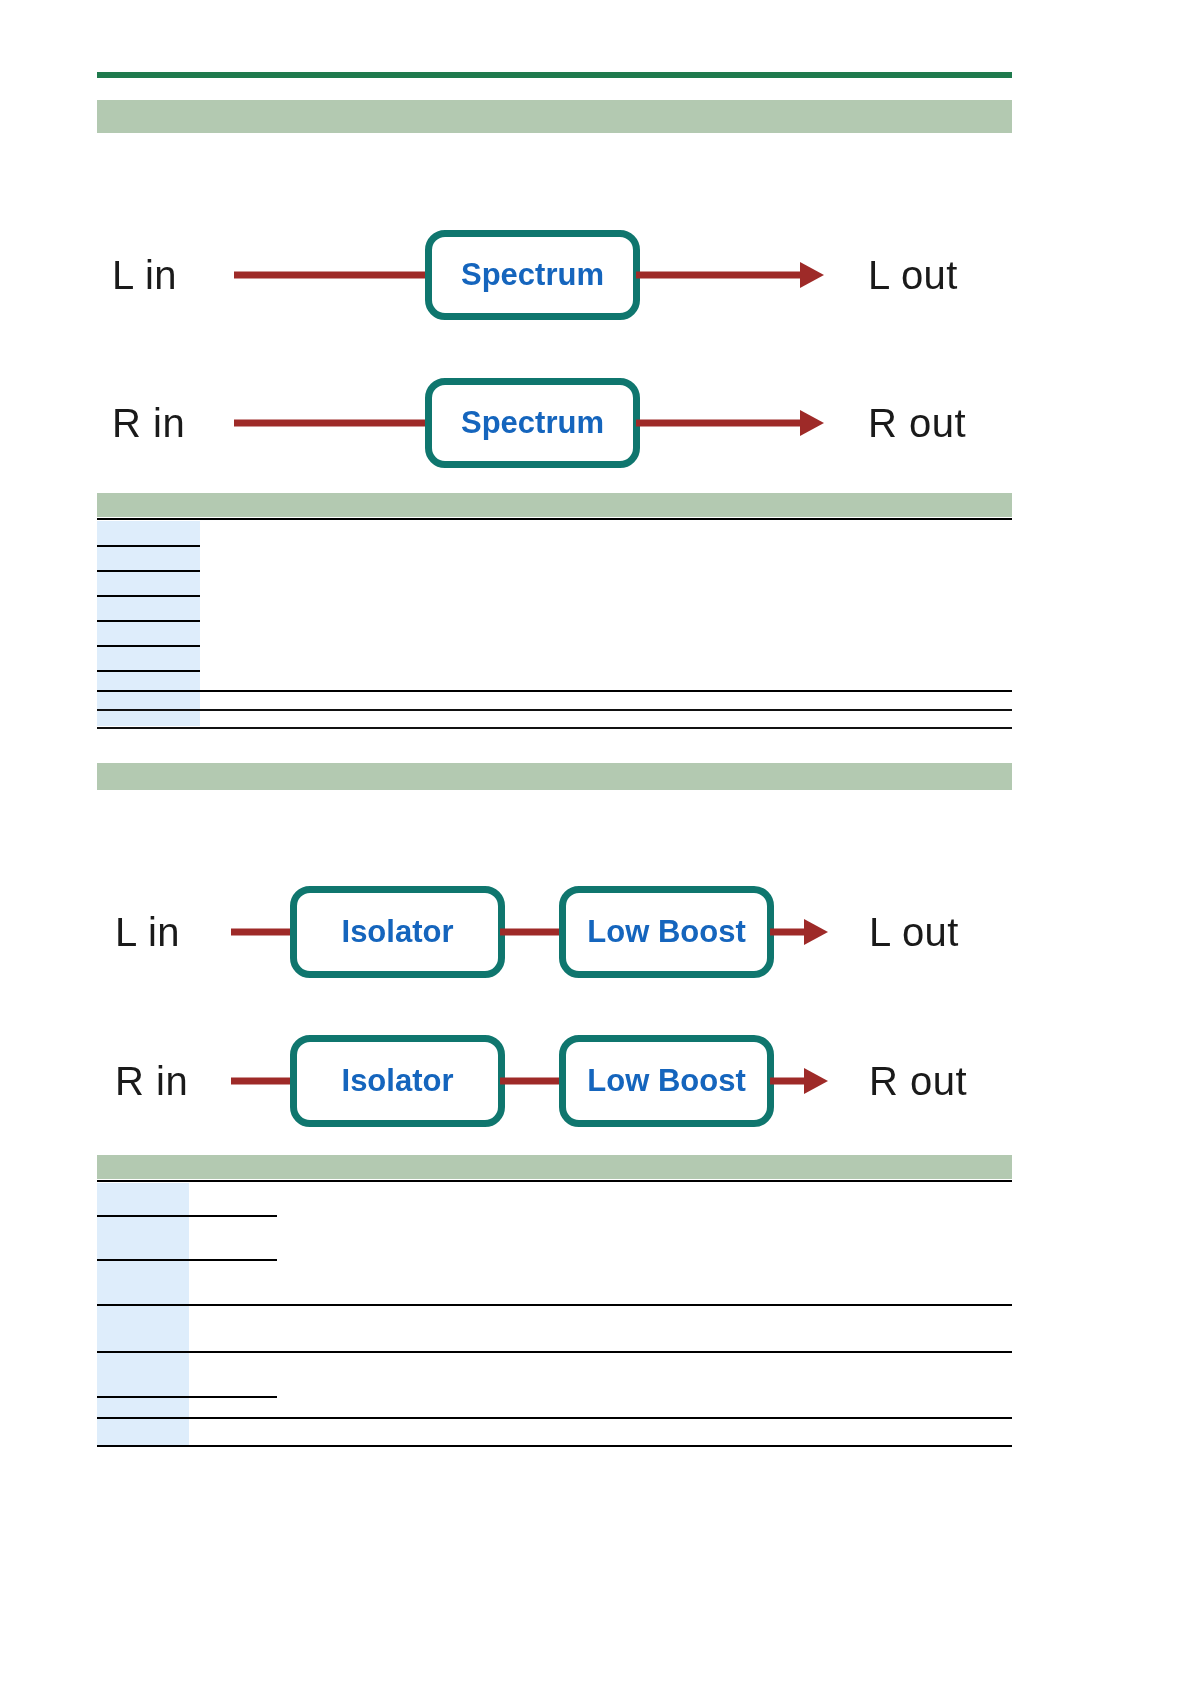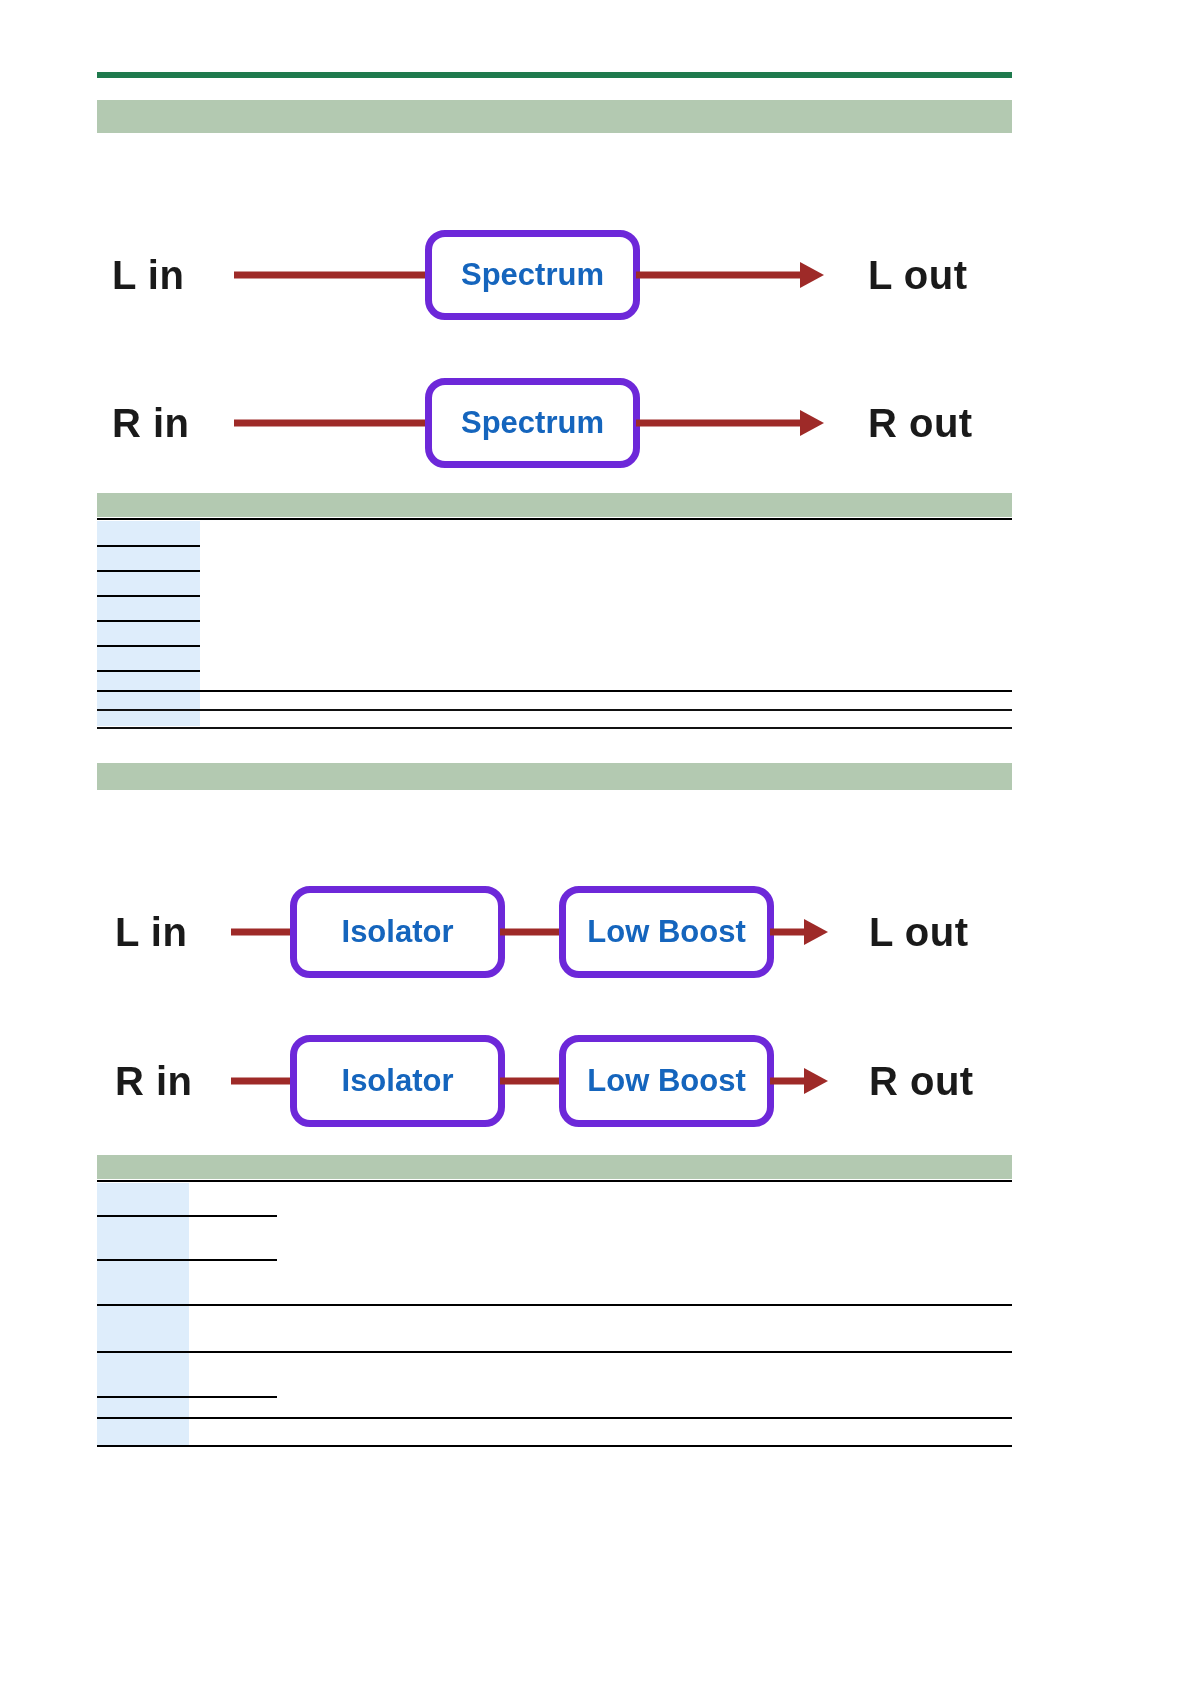--- a/index.html
+++ b/index.html
@@ -16,42 +16,42 @@
     position:absolute;left:97px;top:72px;width:915px;height:6px;
     background:#1f7a4d;
   }
   .green-bar{
     position:absolute;left:97px;background:#b3c9b1;
   }
   .row{position:absolute;left:0;width:1191px;height:110px;}
 
   .port{
     position:absolute;top:50%;transform:translateY(-50%);
-    font-size:40px;font-weight:700;color:#1a1a1a;
+    font-size:40px;font-weight:400;color:#1a1a1a;
     letter-spacing:0.5px;white-space:nowrap;
     font-family:"Liberation Sans","DejaVu Sans",sans-serif;
   }
   .wire{
     position:absolute;top:50%;transform:translateY(-50%);
     height:7px;background:#9e2a28;
   }
   .arrow-wire{
     position:absolute;top:50%;transform:translateY(-50%);
     height:7px;background:#9e2a28;
   }
   .arrow-head{
     position:absolute;top:50%;transform:translateY(-50%);
     width:0;height:0;
     border-top:13px solid transparent;
     border-bottom:13px solid transparent;
     border-left:24px solid #9e2a28;
   }
   .block{
     position:absolute;top:50%;transform:translateY(-50%);
-    border:7px solid #6d28d9;border-radius:20px;background:#fff;
+    border:7px solid #0f766e;border-radius:20px;background:#fff;
     display:flex;align-items:center;justify-content:center;
     box-sizing:border-box;
   }
   .block-label{
     font-size:31px;font-weight:700;color:#1565bd;white-space:nowrap;
     font-family:"Liberation Sans","DejaVu Sans",sans-serif;
   }
 
   
   .tbl{position:absolute;left:97px;}

